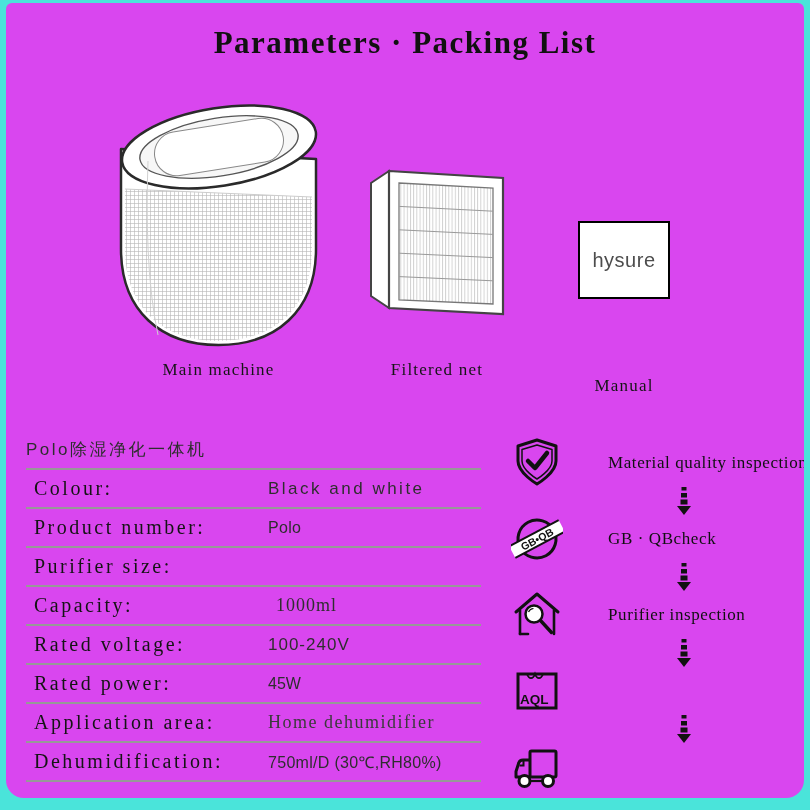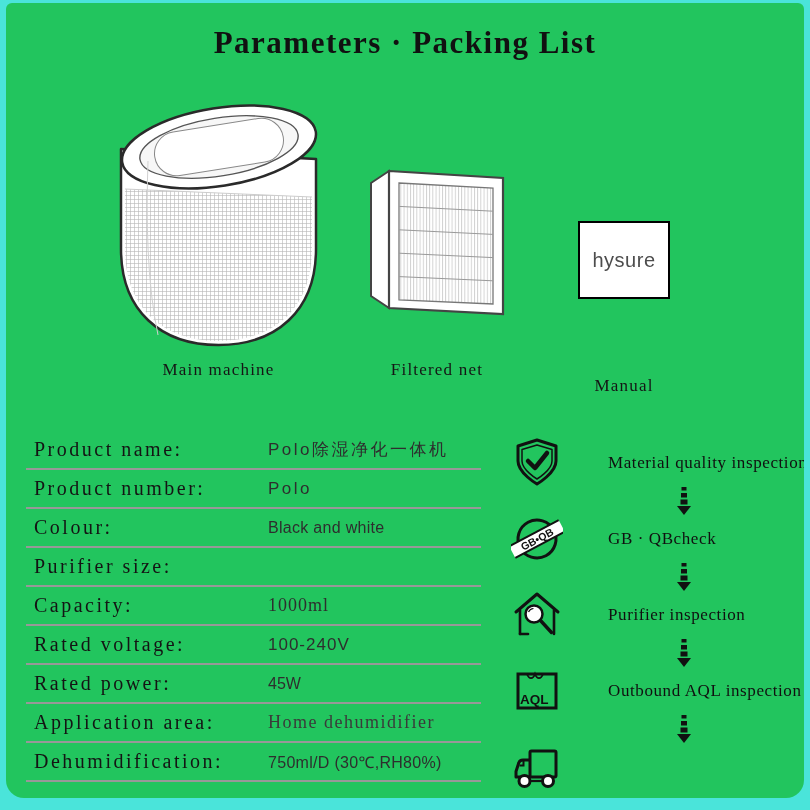--- a/index.html
+++ b/index.html
@@ -1,21 +1,21 @@
 <!DOCTYPE html>
 <html><head>
 <meta charset="utf-8">
 <style>
   * { margin:0; padding:0; box-sizing:border-box; }
   html,body { width:810px; height:810px; }
   body { font-family:"Liberation Serif", serif; background:#e8e8e8; }
 
   .frame { position:relative; width:810px; height:810px; background:#4ae4da; overflow:hidden; }
   .canvas { position:absolute; top:3px; left:6px; right:6px; bottom:12px;
-            background:#22c55e; border-radius:6px 6px 18px 18px; overflow:hidden;text-decoration:underline; }
+            background:#d946ef; border-radius:6px 6px 18px 18px; overflow:hidden;text-decoration:underline; }
 
   .title { position:absolute; top:22px; left:0; right:0; text-align:center;
            font-family:"Liberation Serif", serif; font-weight:700; font-size:31px;
            letter-spacing:1.5px; color:#111; }
 
   
   .item-machine { position:absolute; left:100px; top:96px; width:225px; height:255px; }
   .item-filter  { position:absolute; left:356px; top:158px; width:150px; height:165px; }
   .item-manual  { position:absolute; left:572px; top:218px; width:92px; height:78px;
                   border:2px solid #000000; background:#fff;
@@ -31,21 +31,21 @@
 
   
   .params { position:absolute; left:20px; top:428px; width:455px; }
   .param-row { height:39px; border-bottom:2px solid #989898; display:flex; align-items:center; }
   .plabel { flex:0 0 242px; padding-left:8px; font-size:20px; letter-spacing:2.5px; color:#141414; }
   .pvalue { font-family:"Liberation Sans", sans-serif; font-size:16px; color:#2e2e2e; }
   .param-row:nth-child(1) .pvalue,
   .param-row:nth-child(2) .pvalue { font-size:17px; letter-spacing:2.5px; }
   .param-row:nth-child(3) .pvalue { letter-spacing:.3px; }
   .param-row:nth-child(4) .pvalue { font-size:15px; color:#3c3c3c; }
-  .param-row:nth-child(5) .pvalue { font-family:"Liberation Serif", serif; font-size:18px; letter-spacing:1px; }
+  .param-row:nth-child(5) .pvalue { font-family:"Liberation Serif", serif; font-size:18px; letter-spacing:1px;margin-left:8px; }
   .param-row:nth-child(6) .pvalue { font-size:17px; letter-spacing:1px; }
   .param-row:nth-child(8) .pvalue { font-family:"Liberation Serif", serif; font-size:18px; letter-spacing:1.5px; color:#3a3a3a; }
   .param-row:nth-child(9) .pvalue { font-size:16px; letter-spacing:.3px; }
 
   
   .flow { position:absolute; left:502px; top:434px; width:302px; }
   .step { display:flex; align-items:center; height:52px;gap:27px; }
   .sicon { flex:0 0 58px; display:flex; align-items:center; justify-content:center; }
   .slabel { margin-left:15px; font-size:17px; letter-spacing:.6px; color:#101010; white-space:nowrap; }
   .arrow-row { height:24px; display:flex; align-items:center; padding-left:168px; }
@@ -93,30 +93,29 @@
     <div class="item-manual">
       <span class="brand">hysure</span>
     </div>
 
     <div class="pack-label pl-machine">Main machine</div>
     <div class="pack-label pl-filter">Filtered net</div>
     <div class="pack-label pl-manual">Manual</div>
 
     <div class="params">
       <div class="param-row">
-        <span class="plabel">Product name:</span>
         <span class="pvalue">Polo除湿净化一体机</span>
+      </div>
+      <div class="param-row">
+        <span class="plabel">Colour:</span>
+        <span class="pvalue">Black and white</span>
       </div>
       <div class="param-row">
         <span class="plabel">Product number:</span>
         <span class="pvalue">Polo</span>
-      </div>
-      <div class="param-row">
-        <span class="plabel">Colour:</span>
-        <span class="pvalue">Black and white</span>
       </div>
       <div class="param-row">
         <span class="plabel">Purifier size:</span>
       </div>
       <div class="param-row">
         <span class="plabel">Capacity:</span>
         <span class="pvalue">1000ml</span>
       </div>
       <div class="param-row">
         <span class="plabel">Rated voltage:</span>
@@ -205,21 +204,20 @@
       </div>
 
       <div class="step">
         <span class="sicon">
           <svg width="52" height="52" viewBox="0 0 52 52">
             <rect x="7" y="9" width="38" height="34" fill="none" stroke="#111" stroke-width="3"></rect>
             <path d="M16 9 c2 5.5 6 5.5 8 0 c2 5.5 6 5.5 8 0" fill="none" stroke="#111" stroke-width="1.8"></path>
             <text x="9" y="39" font-family="Liberation Sans, sans-serif" font-weight="bold" font-size="13.5" fill="#111">AQL</text>
           </svg>
         </span>
-        <span class="slabel">Outbound AQL inspection</span>
       </div>
 
       <div class="arrow-row">
         <svg width="16" height="28" viewBox="0 0 16 28">
           <rect x="5.5" y="0" width="5" height="3.5" fill="#111"></rect>
           <rect x="5" y="6" width="6" height="4.5" fill="#111"></rect>
           <rect x="4.5" y="12.5" width="7" height="5" fill="#111"></rect>
           <polygon points="1,19 15,19 8,28" fill="#111"></polygon>
         </svg>
       </div>

